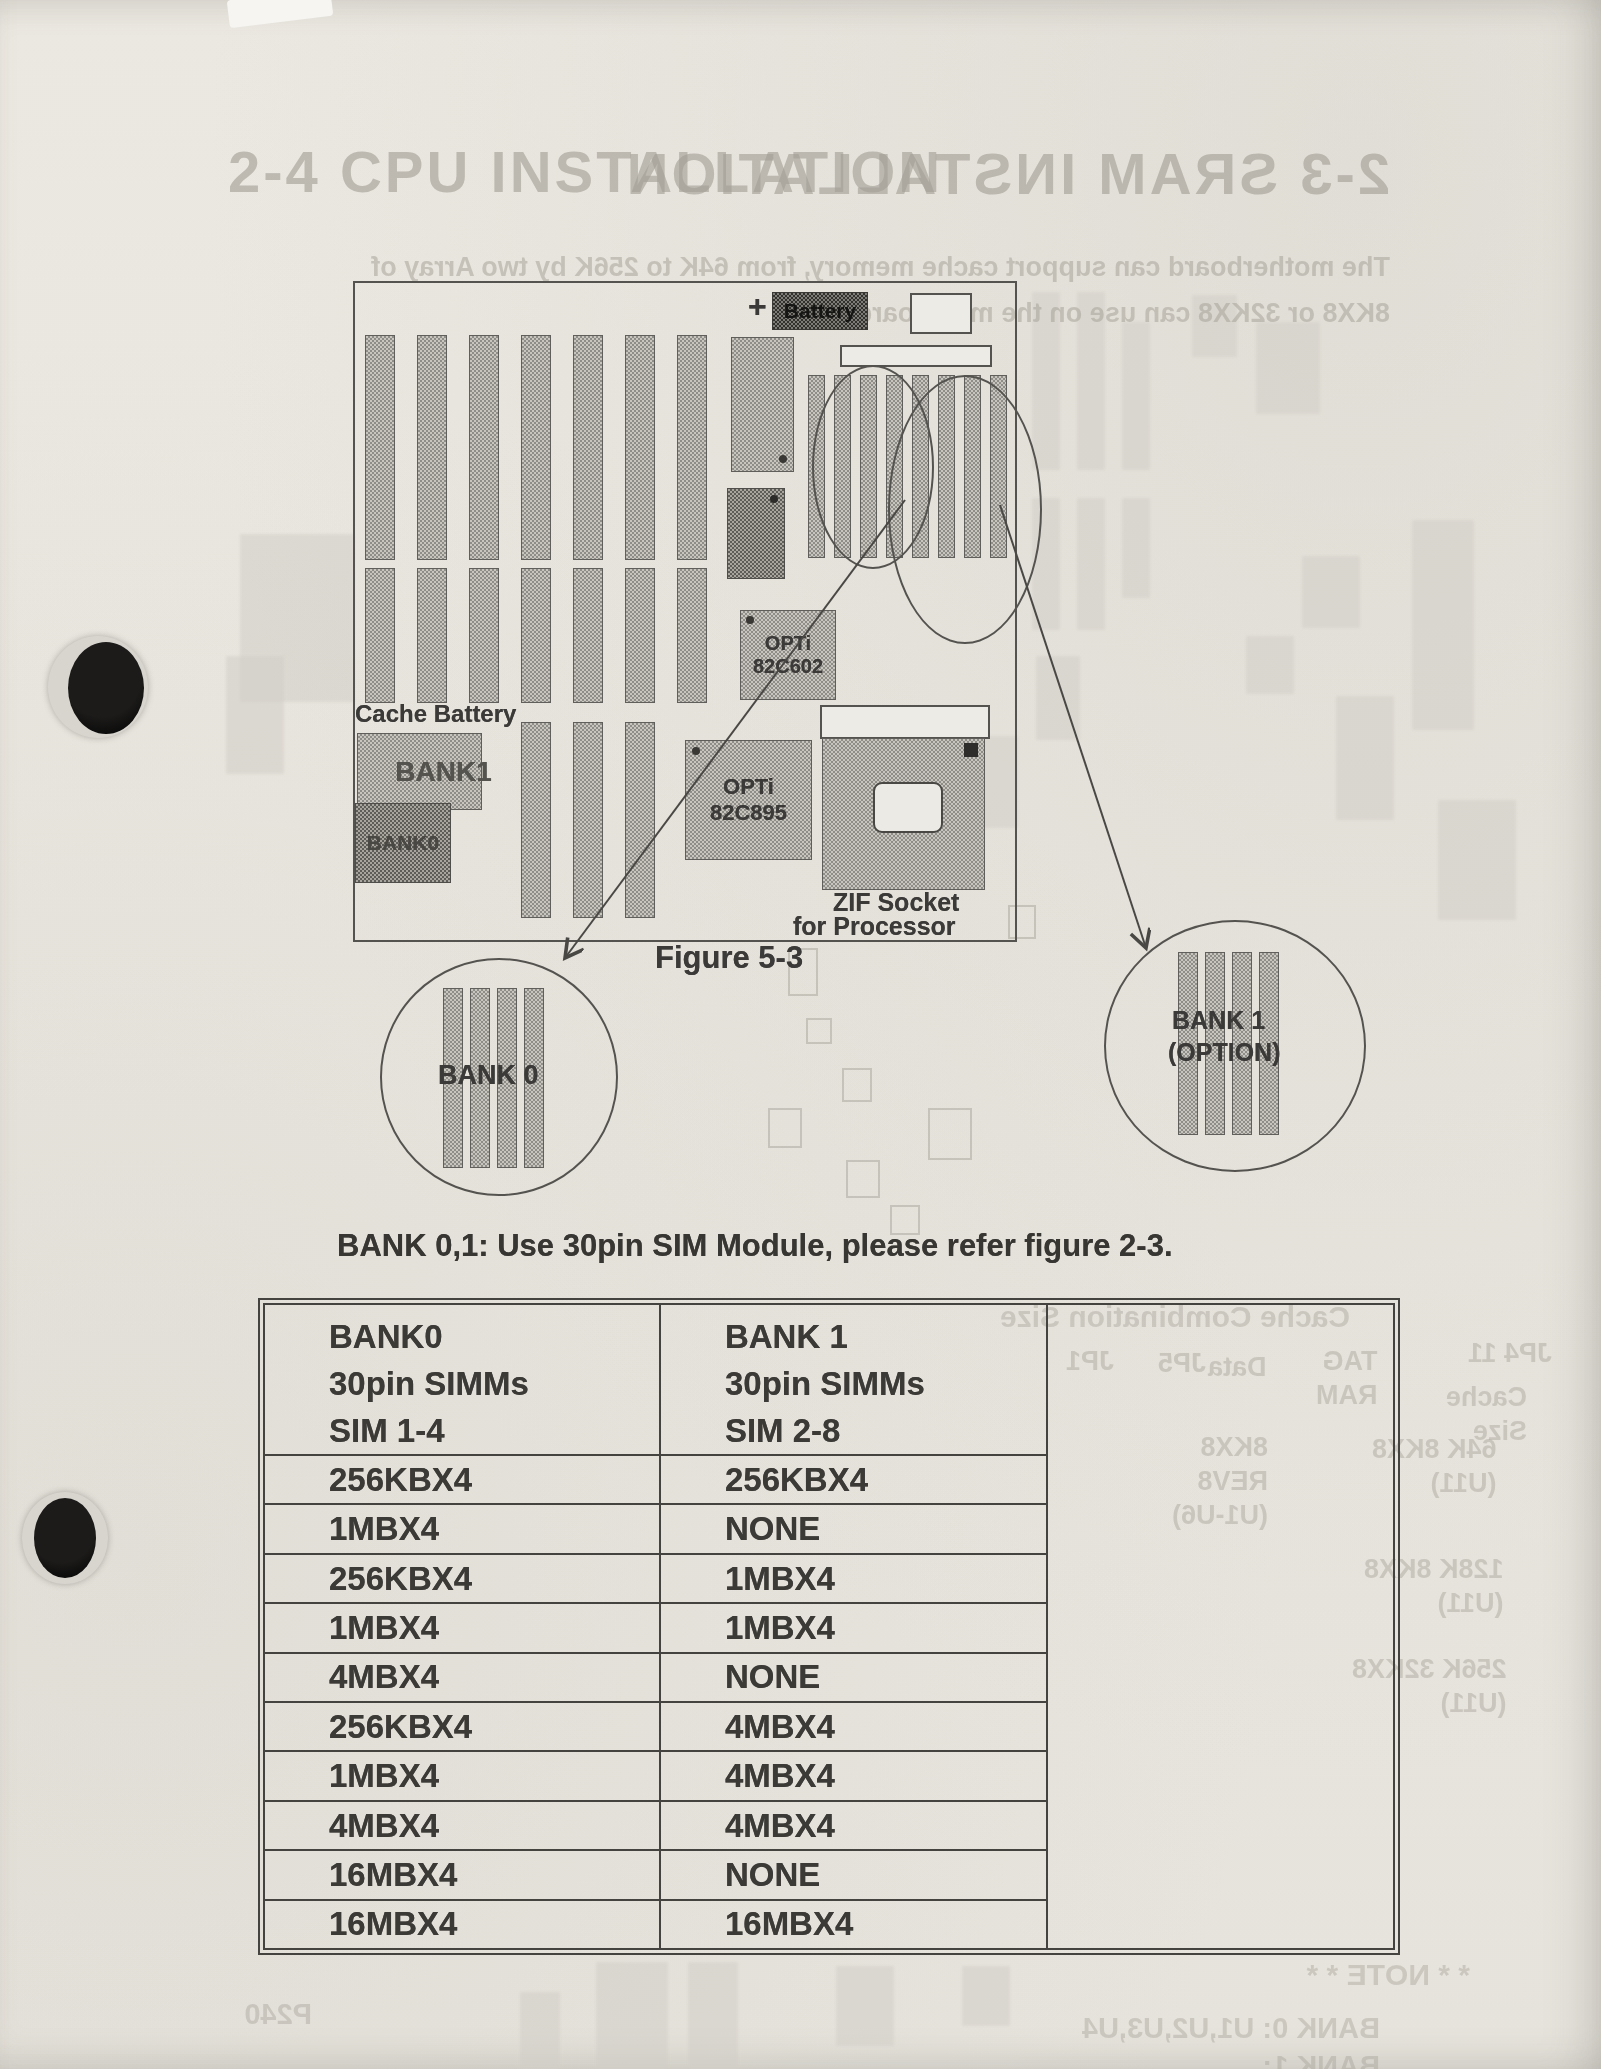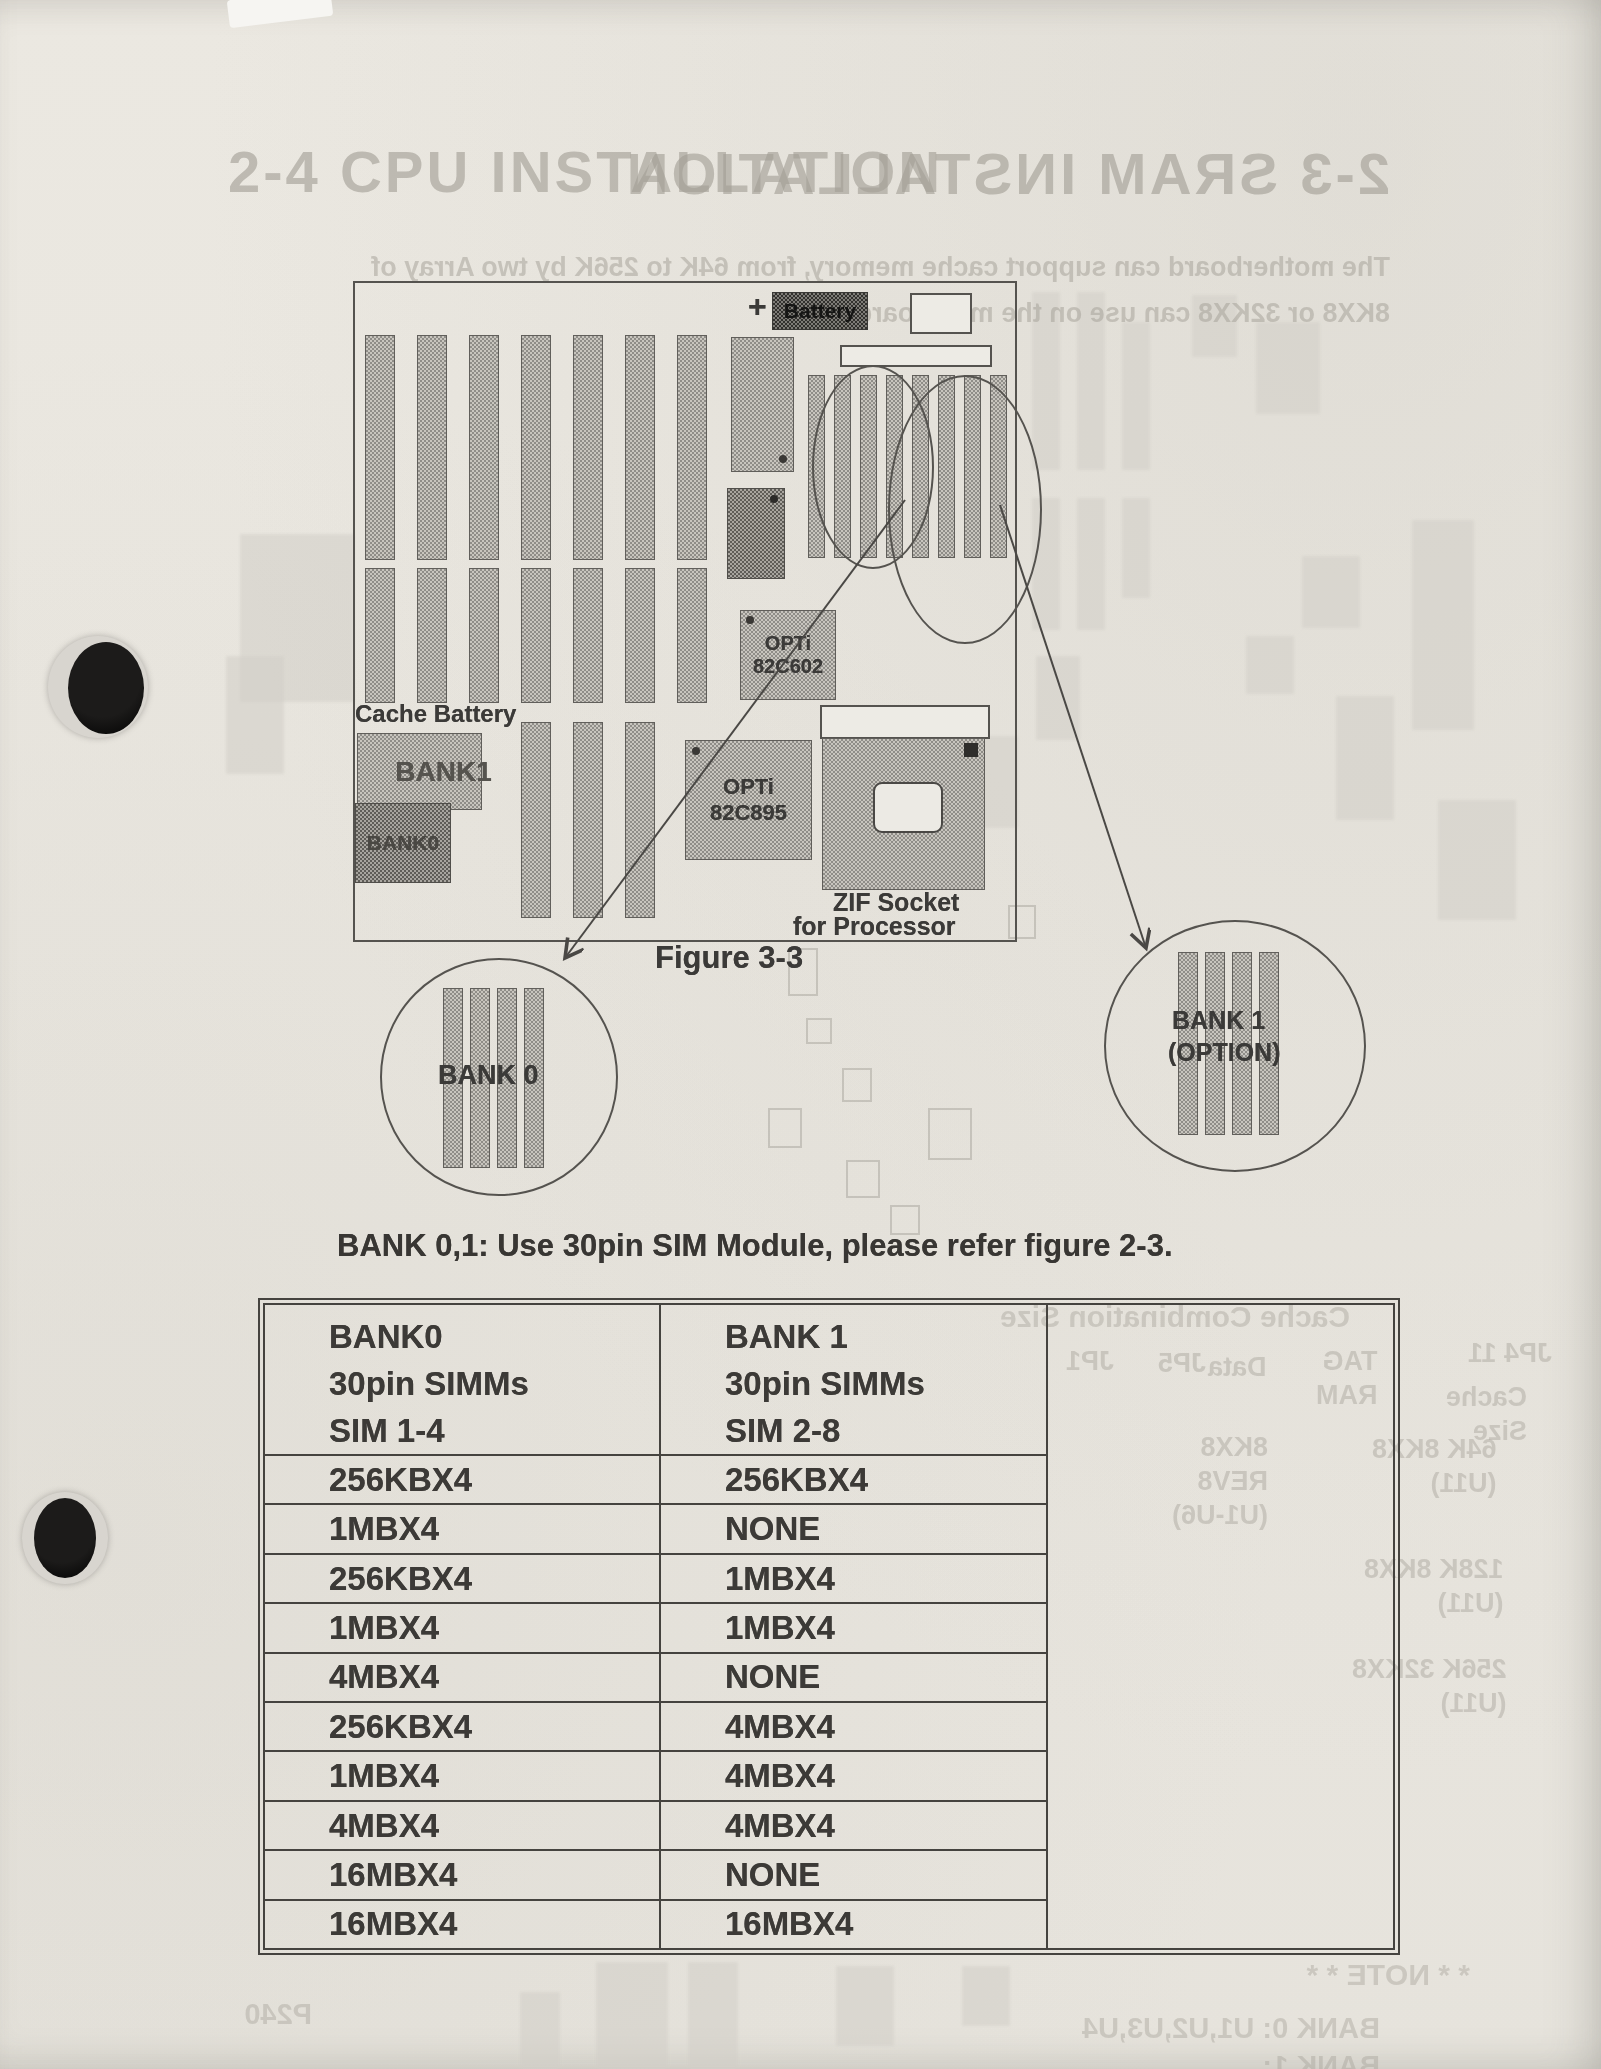--- a/index.html
+++ b/index.html
@@ -229,21 +229,21 @@
     <div class="abs hatch" style="left:357px;top:733px;width:123px;height:75px;display:flex;align-items:center;justify-content:center;">
       <span class="fig-label" style="position:static;font-size:28px;color:#55534e;margin-left:48px;">BANK1</span>
     </div>
     <div class="abs hatch-dark" style="left:355px;top:803px;width:94px;height:78px;display:flex;align-items:center;justify-content:center;">
       <span class="fig-label" style="position:static;font-size:21px;color:#4a4843;">BANK0</span>
     </div>
 
     <div class="circle" style="left:812px;top:365px;width:118px;height:200px;"></div>
     <div class="circle" style="left:888px;top:375px;width:150px;height:265px;"></div>
 
-    <div class="fig-label" style="left:655px;top:940px;font-size:31px;">Figure 3-3</div>
+    <div class="fig-label" style="left:655px;top:940px;font-size:31px;">Figure 5-3</div>
 
     <div class="circle" style="left:380px;top:958px;width:234px;height:234px;"></div>
     <div class="fig-label" style="left:438px;top:1060px;font-size:27px;z-index:4;">BANK 0</div>
     <div class="circle" style="left:1104px;top:920px;width:258px;height:248px;"></div>
     <div class="fig-label" style="left:1172px;top:1006px;font-size:25px;z-index:4;">BANK 1</div>
     <div class="fig-label" style="left:1168px;top:1038px;font-size:25px;z-index:4;">(OPTION)</div>
 
     <svg class="arrows" width="1601" height="2069" viewBox="0 0 1601 2069">
       <defs>
         <marker id="ah" markerWidth="14" markerHeight="14" refX="10" refY="5" orient="auto">

